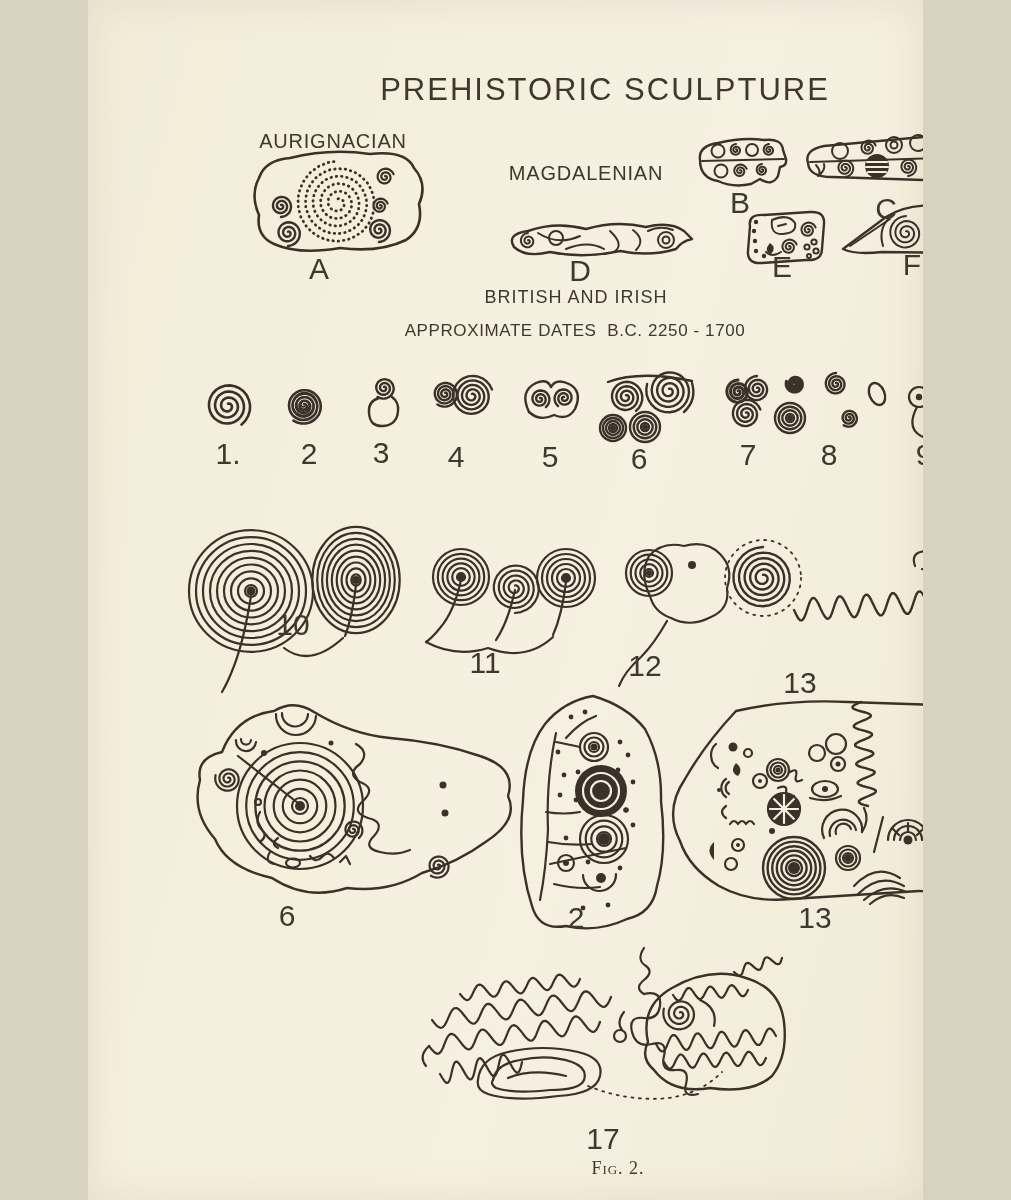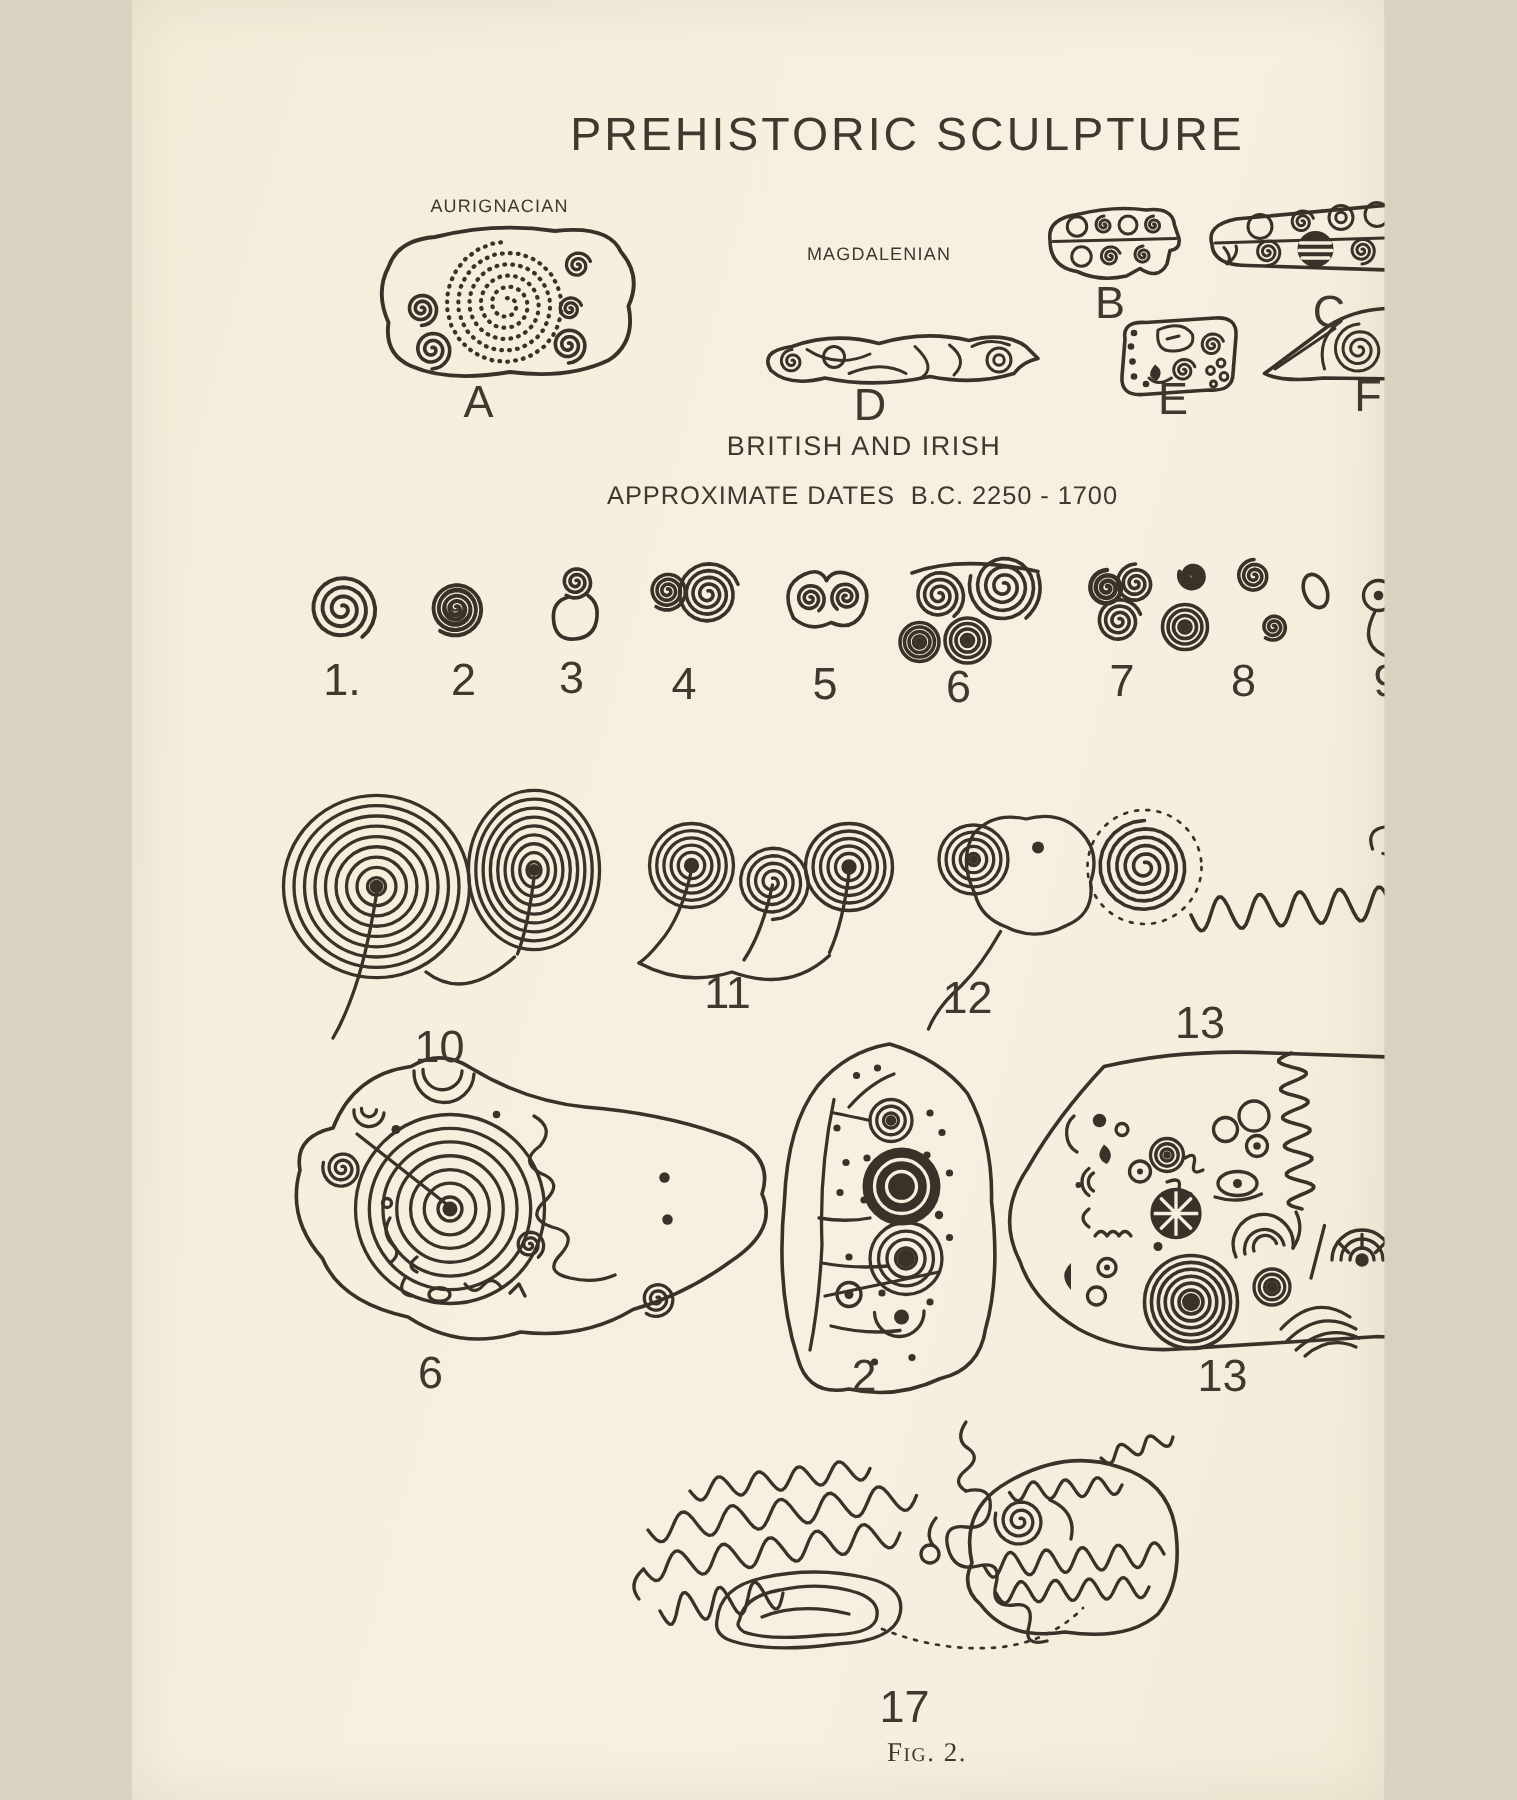--- a/index.html
+++ b/index.html
@@ -10,21 +10,21 @@
         box-shadow:inset 0 0 40px rgba(120,110,80,.12);}
   svg.art{position:absolute;left:0;top:0;}
   .ink{fill:none;stroke:var(--ink);stroke-width:2;stroke-linecap:round;stroke-linejoin:round;}
   .w16{stroke-width:1.6}.w22{stroke-width:2.2}.w24{stroke-width:2.4}.w26{stroke-width:2.6}.w30{stroke-width:3}
   .fillink{fill:var(--ink);stroke:none;}
   .dots{stroke-dasharray:.5 4.8;stroke-width:2.8;}
   .dash{stroke-dasharray:2 5.5;stroke-width:1.8;}
   .paperline{stroke:var(--paper);fill:none;stroke-width:2.2;stroke-linecap:round;}
   .lbl{position:absolute;transform:translateX(-50%);white-space:pre;line-height:1;color:var(--text);}
   .ttl{font-size:31px;letter-spacing:2px;}
-  .sec{font-size:12px;letter-spacing:.8px;}
+  .sec{font-size:20px;letter-spacing:.8px;}
   .hed{font-size:18px;letter-spacing:1px;}
   .sub{font-size:17px;letter-spacing:.6px;}
   .ltr,.num{font-size:30px;}
   .fig{font-family:Liberation Serif, serif;font-variant:small-caps;font-size:18px;letter-spacing:1px;}
 </style>
 </head>
 <body>
 
 <div class="page">
 
@@ -476,21 +476,21 @@
 
 <div class="lbl num" style="left:140px;top:439px">1.</div>
 <div class="lbl num" style="left:221px;top:439px">2</div>
 <div class="lbl num" style="left:293px;top:438px">3</div>
 <div class="lbl num" style="left:368px;top:442px">4</div>
 <div class="lbl num" style="left:462px;top:442px">5</div>
 <div class="lbl num" style="left:551px;top:444px">6</div>
 <div class="lbl num" style="left:660px;top:440px">7</div>
 <div class="lbl num" style="left:741px;top:440px">8</div>
 <div class="lbl num" style="left:836px;top:440px">9</div>
-<div class="lbl num" style="left:205px;top:684px">10</div>
+<div class="lbl num" style="left:205px;top:610px">10</div>
 <div class="lbl num" style="left:397px;top:648px">11</div>
 <div class="lbl num" style="left:557px;top:651px">12</div>
 <div class="lbl num" style="left:712px;top:668px">13</div>
 <div class="lbl num" style="left:199px;top:901px">6</div>
 <div class="lbl num" style="left:488px;top:903px">2</div>
 <div class="lbl num" style="left:727px;top:903px">13</div>
 <div class="lbl num" style="left:515px;top:1124px">17</div>
 
 <div class="lbl fig" style="left:530px;top:1159px">Fig. 2.</div>
 

